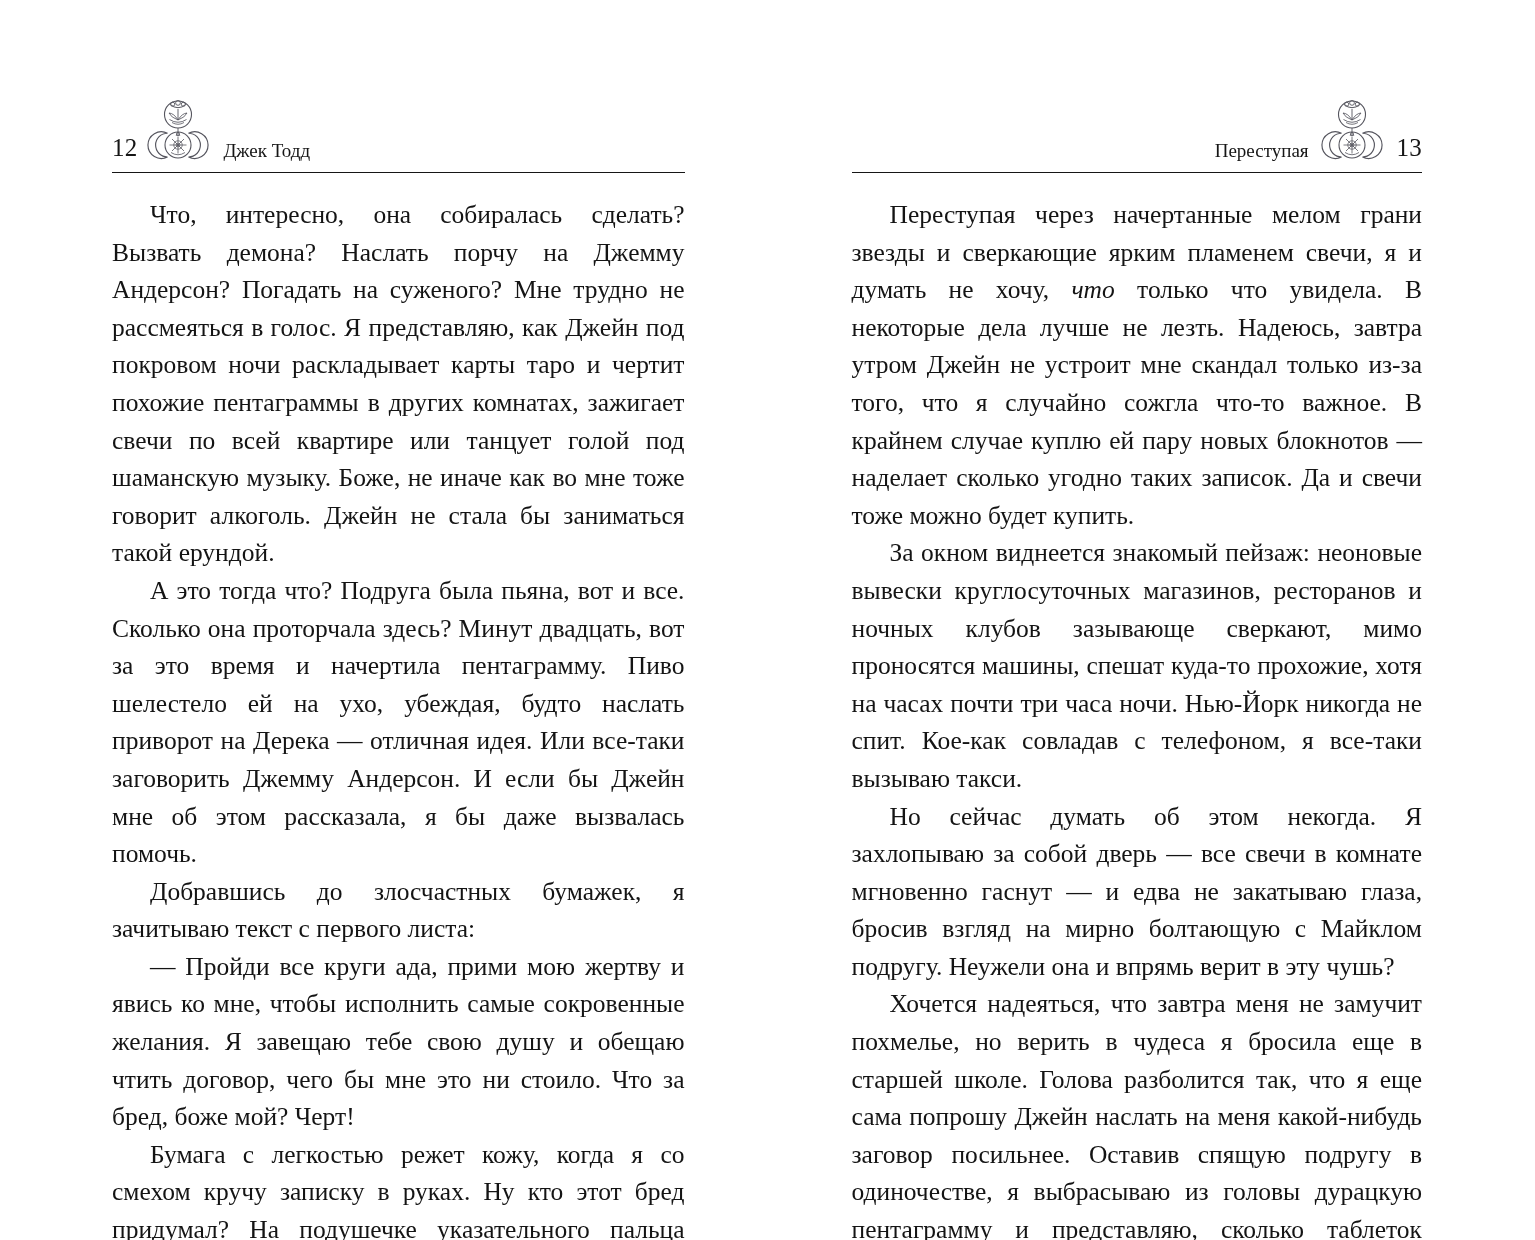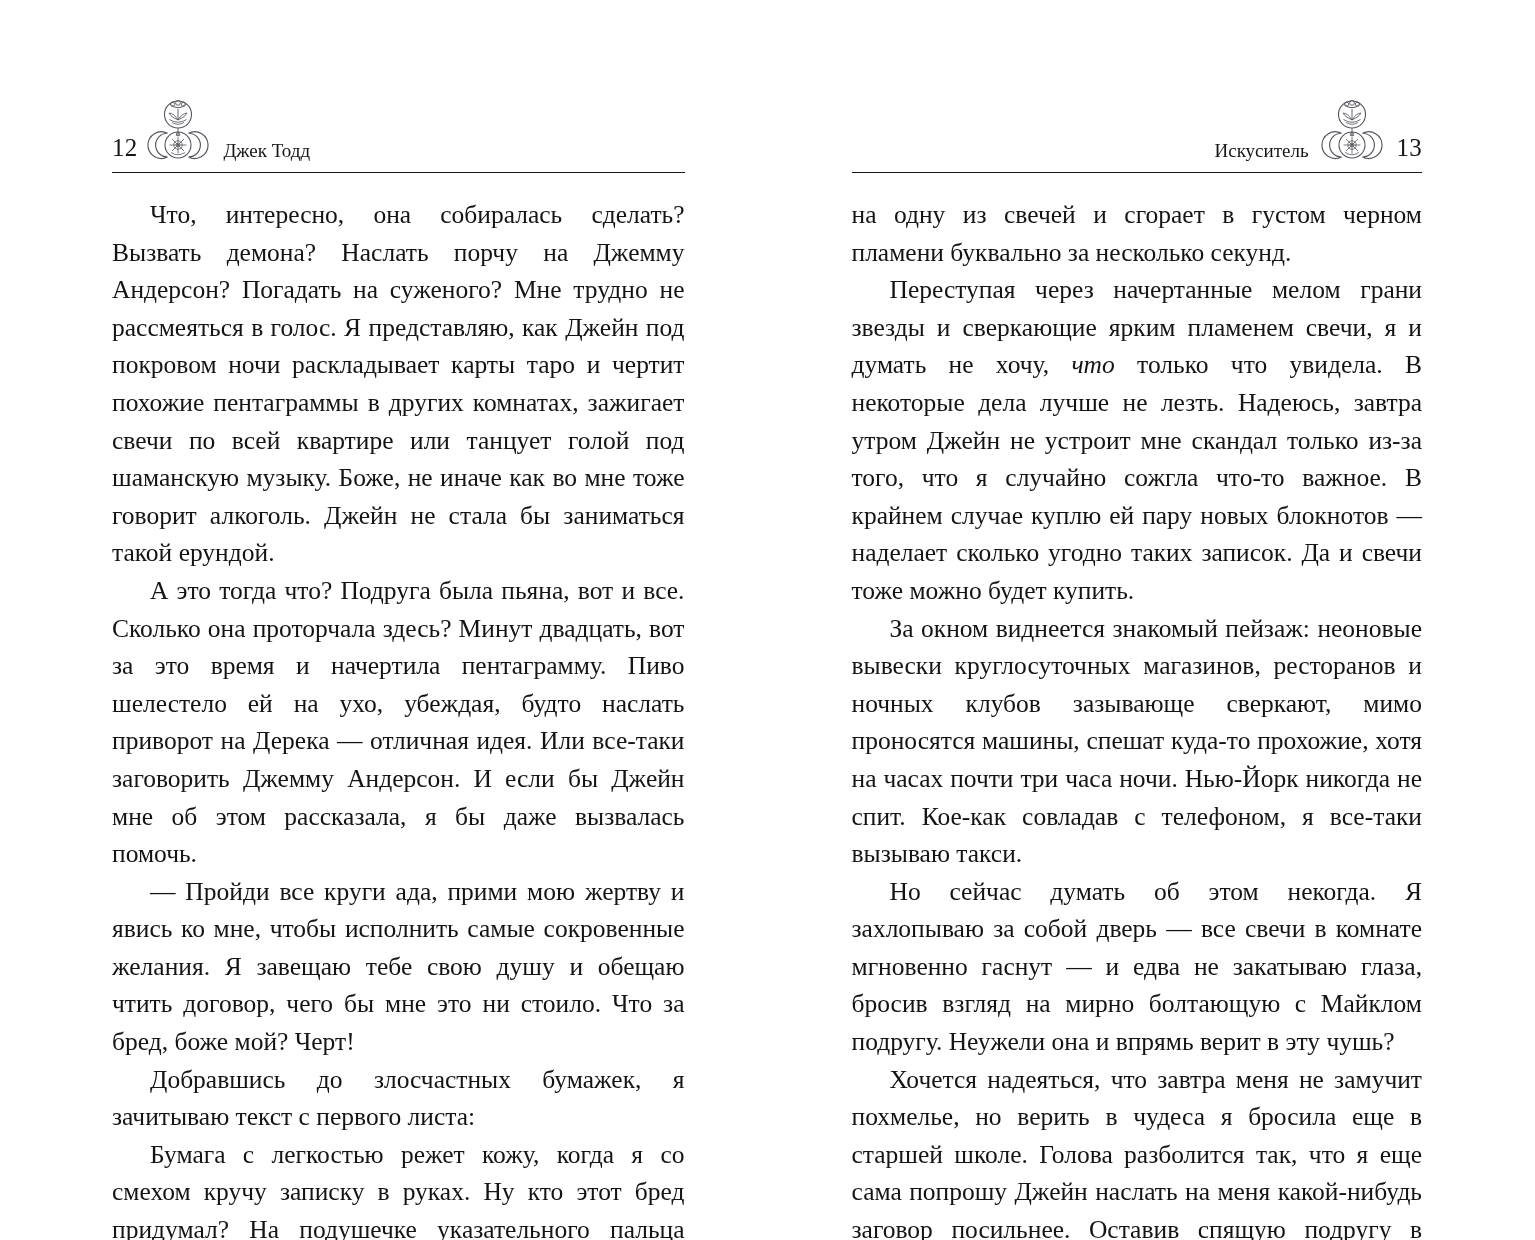--- a/index.html
+++ b/index.html
@@ -171,30 +171,30 @@
       </span>
 
       <span class="runhead-title">Джек Тодд</span>
     </div>
 
     <div class="rule"></div>
 
     <div class="textblock">
       <p class="indent">Что, интересно, она собиралась сделать? Вызвать демона? Наслать порчу на Джемму Андерсон? Погадать на суженого? Мне трудно не рассмеяться в голос. Я представляю, как Джейн под покровом ночи раскладывает карты таро и чертит похожие пентаграммы в других комнатах, зажигает свечи по всей квартире или танцует голой под шаманскую музыку. Боже, не иначе как во мне тоже говорит алкоголь. Джейн не стала бы заниматься такой ерундой.</p>
       <p class="indent">А это тогда что? Подруга была пьяна, вот и все. Сколько она проторчала здесь? Минут двадцать, вот за это время и начертила пентаграмму. Пиво шелестело ей на ухо, убеждая, будто наслать приворот на Дерека — отличная идея. Или все-таки заговорить Джемму Андерсон. И если бы Джейн мне об этом рассказала, я бы даже вызвалась помочь.</p>
+      <p class="indent">Добравшись до злосчастных бумажек, я зачитываю текст с первого листа:</p>
       <p class="indent">— Пройди все круги ада, прими мою жертву и явись ко мне, чтобы исполнить самые сокровенные желания. Я завещаю тебе свою душу и обещаю чтить договор, чего бы мне это ни стоило. Что за бред, боже мой? Черт!</p>
-      <p class="indent">Добравшись до злосчастных бумажек, я зачитываю текст с первого листа:</p>
       <p class="indent">Бумага с легкостью режет кожу, когда я со смехом кручу записку в руках. Ну кто этот бред придумал? На подушечке указательного пальца набухает и срывается на пол капля крови. Черт бы ее побрал! Морщась от боли, я комкаю лист и отбрасываю в сторону, так и не добравшись до остальных. Бумажка падает прямиком</p>
     </div>
   </div>
 
   <div class="page page-right">
 
     <div class="runhead">
-      <span class="runhead-title">Искуситель</span>
+      <span class="runhead-title">Переступая</span>
 
       <span class="ornament">
         <svg width="74" height="64" viewBox="0 0 74 64" aria-hidden="true">
           <g fill="none" stroke="#55555e" stroke-width="1.1">
             <circle cx="37" cy="16.5" r="13.5"></circle>
             <path d="M29.5 6.5 q3 3.2 7.5 3.2 q4.5 0 7.5 -3.2" stroke-width="1"></path>
             <circle cx="31.6" cy="6.2" r="2.1" stroke-width="0.9"></circle>
             <circle cx="42.4" cy="6.2" r="2.1" stroke-width="0.9"></circle>
             <circle cx="37" cy="4.9" r="2.4" stroke-width="0.9"></circle>
             <path d="M37 11 v11" stroke-width="0.9"></path>
@@ -220,21 +220,20 @@
           </g>
         </svg>
       </span>
 
       <span class="folio">13</span>
     </div>
 
     <div class="rule"></div>
 
     <div class="textblock">
-      <p>на одну из свечей и сгорает в густом черном пламени буквально за несколько секунд.</p>
       <p class="indent"><span>Переступая через начертанные мелом грани звезды и сверкающие ярким пламенем свечи, я и думать не хочу, </span><em>что</em><span> только что увидела. В некоторые дела лучше не лезть. Надеюсь, завтра утром Джейн не устроит мне скандал только из-за того, что я случайно сожгла что-то важное. В крайнем случае куплю ей пару новых блокнотов — наделает сколько угодно таких записок. Да и свечи тоже можно будет купить.</span></p>
       <p class="indent">За окном виднеется знакомый пейзаж: неоновые вывески круглосуточных магазинов, ресторанов и ночных клубов зазывающе сверкают, мимо проносятся машины, спешат куда-то прохожие, хотя на часах почти три часа ночи. Нью-Йорк никогда не спит. Кое-как совладав с телефоном, я все-таки вызываю такси.</p>
       <p class="indent">Но сейчас думать об этом некогда. Я захлопываю за собой дверь — все свечи в комнате мгновенно гаснут — и едва не закатываю глаза, бросив взгляд на мирно болтающую с Майклом подругу. Неужели она и впрямь верит в эту чушь?</p>
       <p class="indent">Хочется надеяться, что завтра меня не замучит похмелье, но верить в чудеса я бросила еще в старшей школе. Голова разболится так, что я еще сама попрошу Джейн наслать на меня какой-нибудь заговор посильнее. Оставив спящую подругу в одиночестве, я выбрасываю из головы дурацкую пентаграмму и представляю, сколько таблеток аспирина придется выпить, чтобы унять боль. Но это ведь будет завтра, правда? И разбираться с этим будет совсем другая Сильвия — недовольная, растрепанная и злая на весь мир.</p>
     </div>
   </div>
 
 </div>
 
 </body></html>

